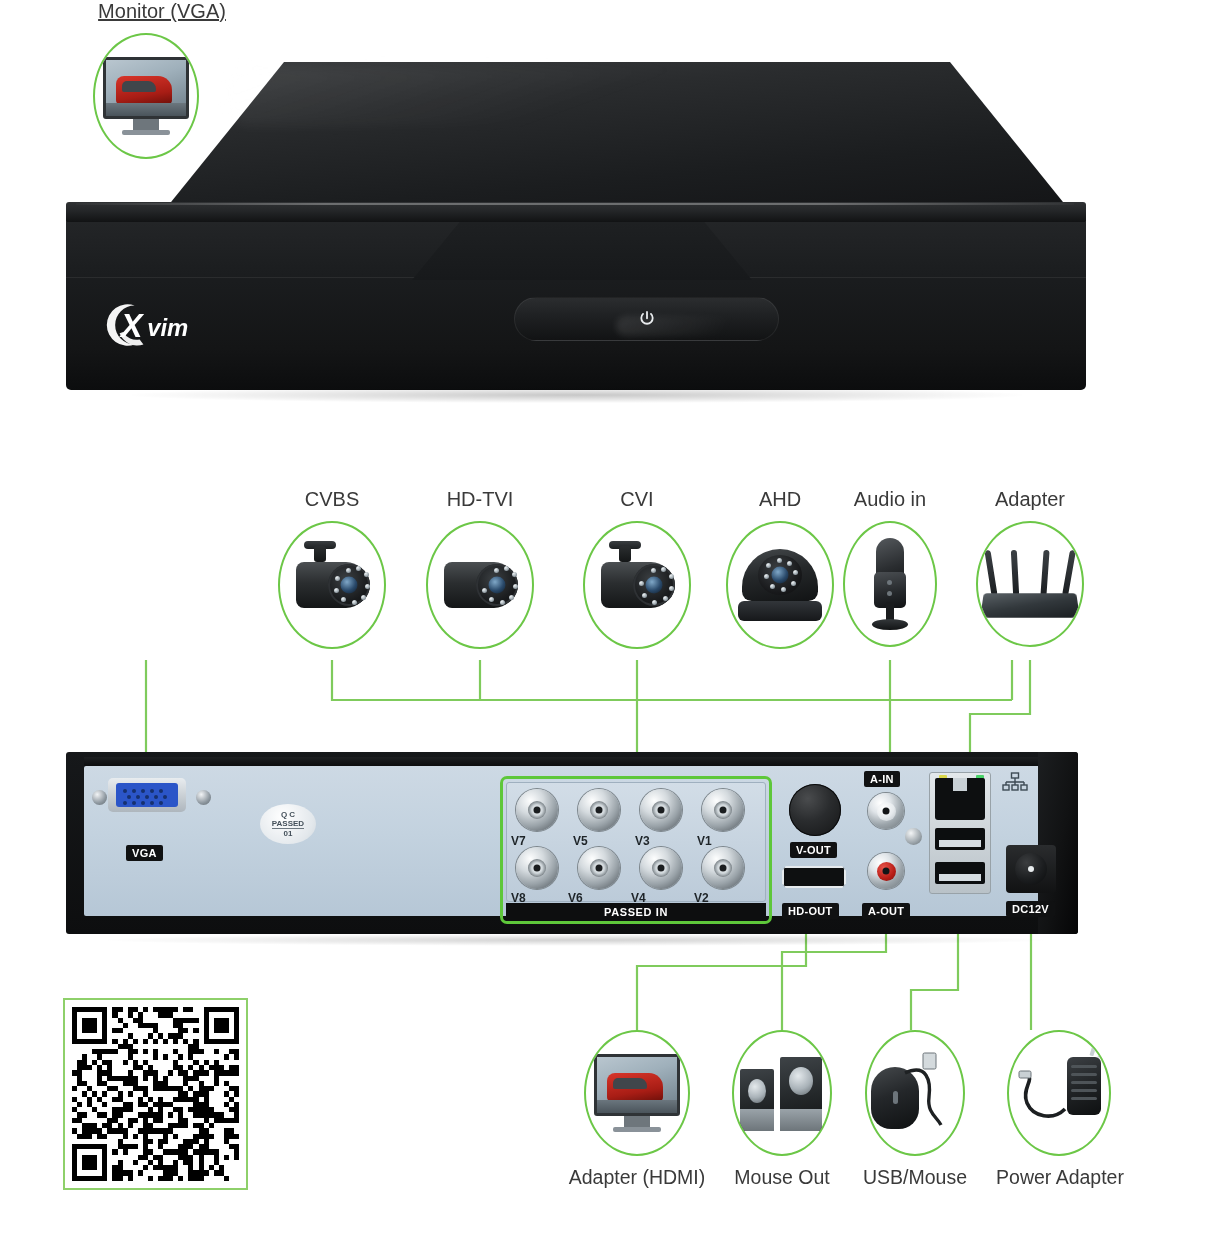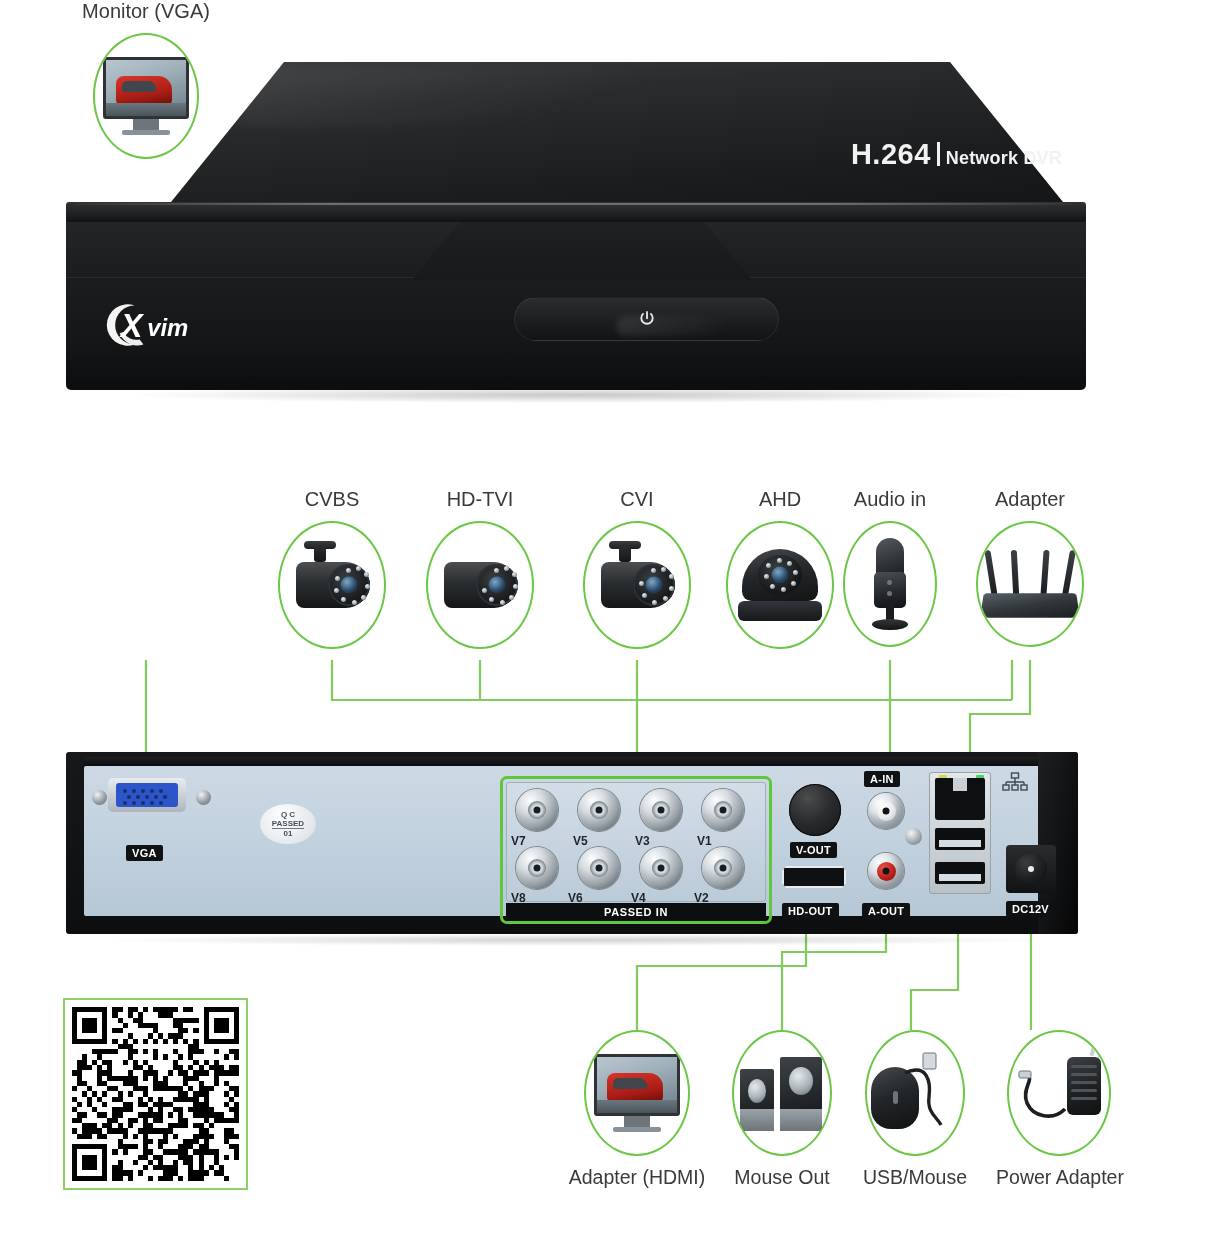--- a/index.html
+++ b/index.html
@@ -404,25 +404,20 @@
     <div class="face-seam"></div>
     <div class="face-notch"></div>
 
     <div class="power-btn">
       <svg class="power-glyph" viewBox="0 0 24 24">
         <path d="M12 3.2 L12 11.2" stroke="#e8ebed" stroke-width="2.3" stroke-linecap="round" fill="none"></path>
         <path d="M7.0 5.6 A7.2 7.2 0 1 0 17.0 5.6" stroke="#e8ebed" stroke-width="2.3" stroke-linecap="round" fill="none"></path>
       </svg>
     </div>
 
-    <div class="h264-badge">
-      <span class="h264-main">H.264</span>
-      <span class="h264-bar"></span>
-      <span class="h264-sub">Network DVR</span>
-    </div>
 
     <svg class="xvim-logo" viewBox="0 0 200 86">
       <path d="M58 12 A33 33 0 1 0 58 74 A27 27 0 1 1 58 12 Z" fill="#f4f4f4"></path>
       <path d="M34 56 A30 30 0 0 0 72 74 L66 66 A23 23 0 0 1 40 54 Z" fill="#ededed"></path>
       <text x="36" y="62" font-family="Liberation Sans, sans-serif" font-size="52" font-weight="700" font-style="italic" fill="#ffffff">X</text>
       <text x="78" y="60" font-family="Liberation Sans, sans-serif" font-size="38" font-weight="700" font-style="italic" fill="#ffffff">vim</text>
     </svg>
 
     <div class="dvr-shadow"></div>
   </div>
@@ -457,21 +452,21 @@
       <circle cx="970" cy="773" r="9"></circle>
       <ellipse cx="637" cy="768" rx="10" ry="12"></ellipse>
       <circle cx="806" cy="888" r="9"></circle>
       <circle cx="886" cy="893" r="9"></circle>
       <circle cx="958" cy="888" r="9"></circle>
       <circle cx="1031" cy="888" r="9"></circle>
     </g>
   </svg>
 
   <div class="callout">
-    <div class="co-label" style="left:0; top:0; width:292px;">Monitor (VGA)</div>
+    <div class="co-label" style="left:16px; top:0; width:292px;text-decoration:underline;">Monitor (VGA)</div>
     <div class="co-circle" style="left:93px; top:33px; width:106px; height:126px;">
       <div class="art">
         <div class="mon-screen">
           <div class="mon-car"></div>
           <div class="mon-road"></div>
         </div>
         <div class="mon-stand"></div>
         <div class="mon-base"></div>
       </div>
     </div>

